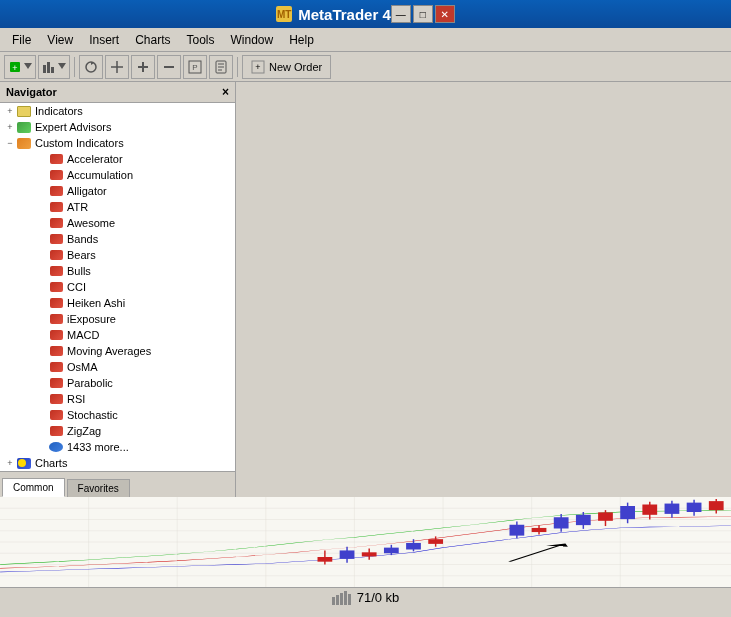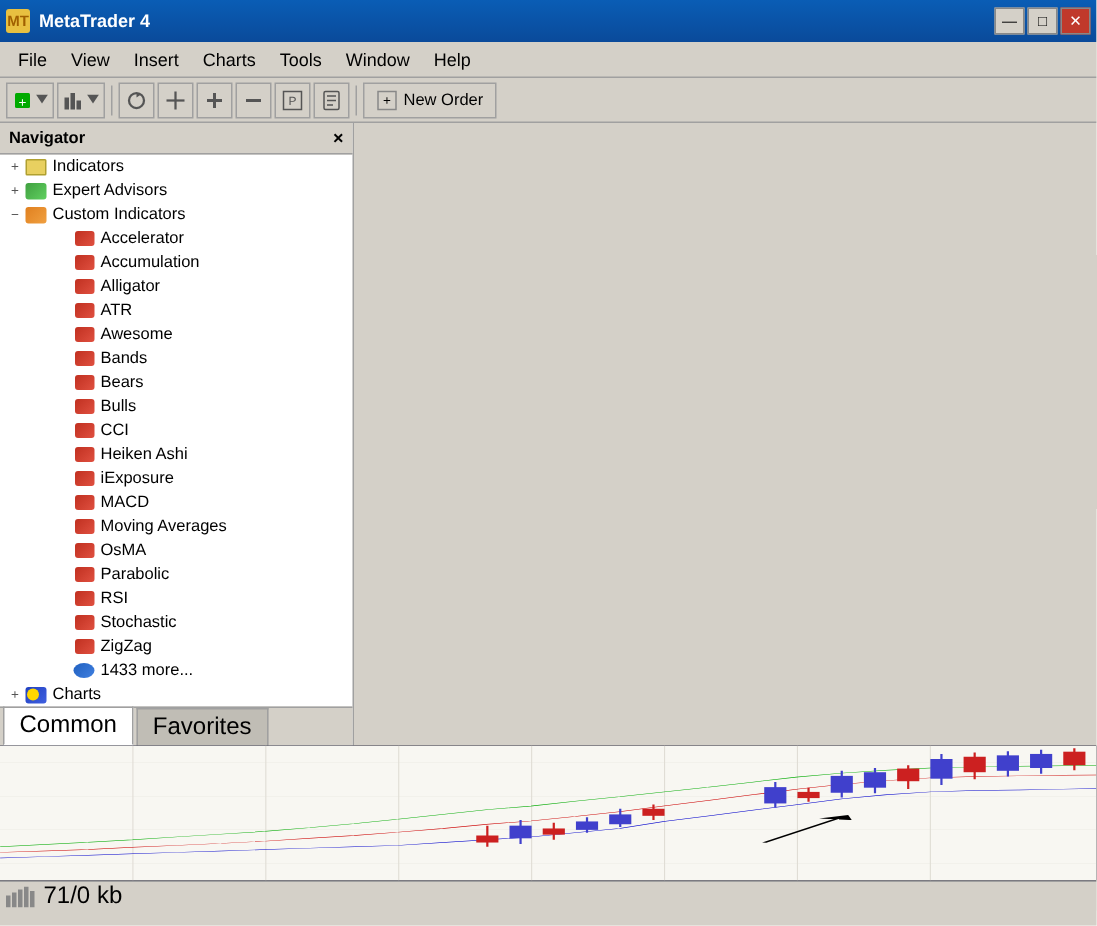--- a/index.html
+++ b/index.html
@@ -4,27 +4,27 @@
   <style>
     * { margin: 0; padding: 0; box-sizing: border-box; }
     body { width: 731px; height: 617px; overflow: hidden; font-family: 'Segoe UI', Tahoma, Arial, sans-serif; font-size: 12px; background: #d4d0c8; }
 
     
     .title-bar {
       height: 28px;
       background: linear-gradient(to bottom, #0a5db5, #0a4a9a);
       display: flex;
       align-items: center;
-      justify-content: space-between;
+      justify-content: center;
       padding: 0 4px;
       color: white;
     }
     .title-bar-left { display: flex; align-items: center; gap: 6px; }
     .title-icon { width: 16px; height: 16px; background: #e8c040; border-radius: 2px; font-size: 10px; display: flex; align-items: center; justify-content: center; color: #a06000; font-weight: bold; }
-    .title-text { font-size: 12px; font-weight: bold; }
+    .title-text { font-size: 15px; font-weight: bold; }
     .title-bar-controls { display: flex; gap: 2px; }
     .title-btn {
       width: 20px; height: 18px; background: #d4d0c8; border: 1px solid #888; display: flex; align-items: center; justify-content: center; font-size: 10px; cursor: pointer; color: #000;
     }
     .title-btn.close { background: #c0392b; color: white; }
 
     
     .menu-bar {
       height: 24px;
       background: #d4d0c8;
@@ -130,21 +130,21 @@
       background: #d4d0c8;
       display: flex;
       align-items: flex-end;
       border-top: 1px solid #a0a0a0;
     }
     .nav-tab {
       padding: 3px 10px;
       border: 1px solid #a0a0a0;
       border-bottom: none;
       cursor: pointer;
-      font-size: 16px;
+      font-size: 10px;
       background: #c0bdb5;
       margin-left: 2px;
     }
     .nav-tab.active { background: white; border-bottom: 1px solid white; }
 
     
     .chart-area {
       flex: 1;
       background: #1a1a2e;
       position: relative;
@@ -152,22 +152,22 @@
     }
 
     
     .status-bar {
       height: 20px;
       background: #d4d0c8;
       border-top: 1px solid #a0a0a0;
       display: flex;
       align-items: center;
       padding: 0 4px;
-      font-size: 16px;
-      justify-content: flex-start;
+      font-size: 13px;
+      justify-content: center;
       gap: 8px;
     }
     .status-indicator { display: flex; align-items: center; gap: 3px; }
 
     
     .chart-svg { width: 100%; height: 100%; }
 
     
     .chart-annotation {
       position: absolute;

